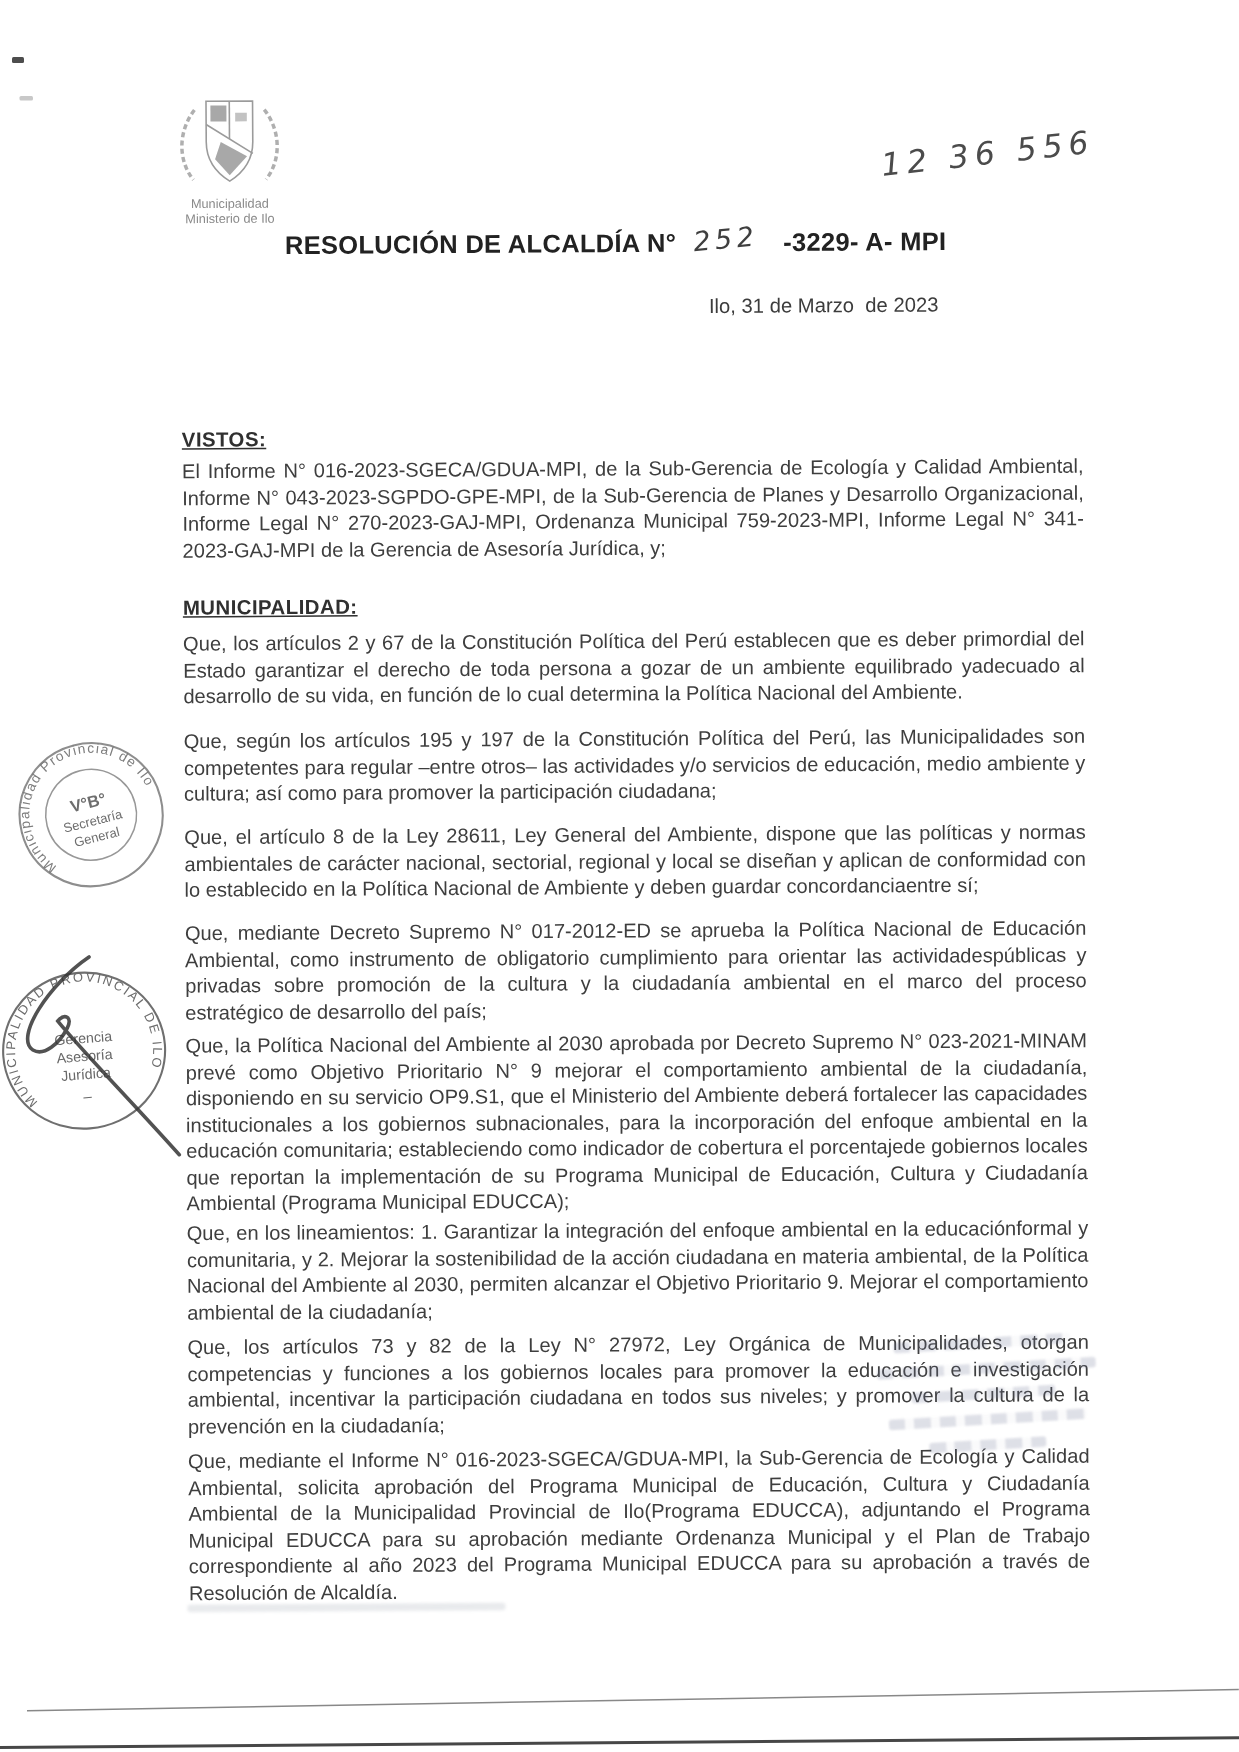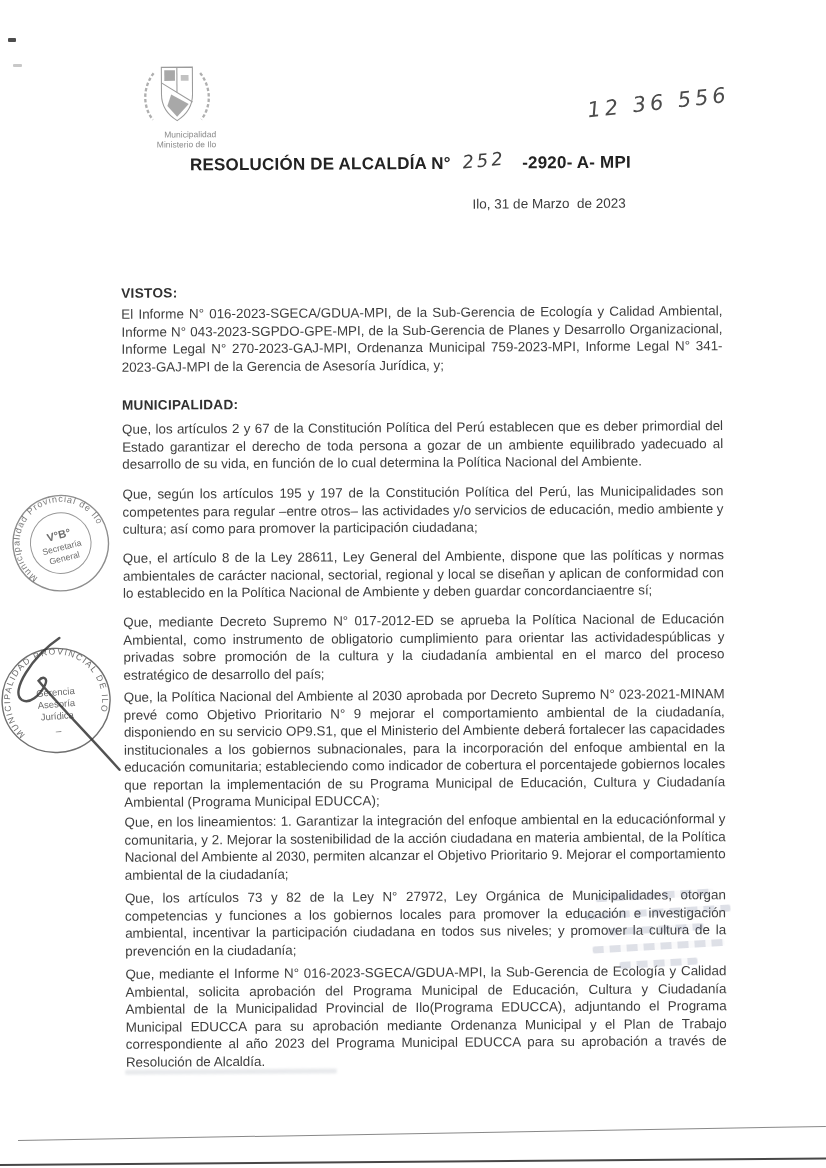--- a/index.html
+++ b/index.html
@@ -2,21 +2,21 @@
 <html><head>
 <meta charset="utf-8">
 <style>
   html,body{margin:0;padding:0;background:#e8e8e8;}
   .page{
     position:relative;width:826px;height:1168px;background:#ffffff;
     overflow:hidden;font-family:"Liberation Sans",sans-serif;color:#3d3d3d;
   }
   .tilt{position:absolute;inset:0;transform:rotate(-0.35deg);}
   
-  .logo{position:absolute;left:141px;top:60px;width:78px;text-align:right;}
+  .logo{position:absolute;left:117px;top:60px;width:78px;text-align:center;}
   .logo-caption{font-size:8.5px;line-height:9.5px;color:#8a8a8a;margin-top:1px;}
   .handnum{
     position:absolute;left:590px;top:92px;font-size:21px;font-style:italic;
     color:#4b4b4b;letter-spacing:4px;transform:rotate(-6deg);
     font-family:"DejaVu Sans",sans-serif;white-space:nowrap;
   }
   .title{
     position:absolute;left:0;top:152px;width:826px;display:flex;
     justify-content:center;align-items:baseline;font-weight:bold;
     font-size:17px;color:#222;letter-spacing:.2px;white-space:nowrap;
@@ -27,20 +27,21 @@
     display:inline-block;font-family:"DejaVu Sans",sans-serif;
   }
   .dateline{
     position:absolute;left:123px;top:197px;width:505px;text-align:right;
     font-size:13.5px;color:#3c3c3c;white-space:pre;
   }
   
   .heading{
     position:absolute;left:123px;font-weight:bold;font-size:13.6px;color:#303030;
     letter-spacing:.3px;
+    text-decoration:underline;
   }
   .para{
     position:absolute;left:123px;width:601px;font-size:13.4px;line-height:17.5px;
     text-align:justify;color:#3e3e3e;
   }
   
   .stamp1{position:absolute;left:6px;top:486px;transform:rotate(-14deg);}
   .stamp2{position:absolute;left:-2px;top:636px;transform:rotate(-4deg);}
   .stamp text{font-family:"Liberation Sans",sans-serif;}
   
@@ -88,21 +89,21 @@
         <div>Municipalidad</div>
         <div>Ministerio de Ilo</div>
       </div>
     </div>
 
     <div class="handnum">12 36 556</div>
 
     <div class="title">
       <span>RESOLUCIÓN DE ALCALDÍA N°</span>
       <span class="hand-number">252</span>
-      <span>-2920- A- MPI</span>
+      <span>-3229- A- MPI</span>
     </div>
 
     <div class="dateline">Ilo, 31 de Marzo  de 2023</div>
 
     <div class="heading" style="top:284px">VISTOS:</div>
     <div class="para" style="top:304px">El Informe N°  016-2023-SGECA/GDUA-MPI, de la Sub-Gerencia de Ecología y Calidad Ambiental, Informe N° 043-2023-SGPDO-GPE-MPI, de la Sub-Gerencia de Planes y Desarrollo Organizacional, Informe Legal N° 270-2023-GAJ-MPI, Ordenanza Municipal 759-2023-MPI, Informe Legal N° 341-2023-GAJ-MPI de la Gerencia de Asesoría Jurídica, y;</div>
 
     <div class="heading" style="top:396px">MUNICIPALIDAD:</div>
 
     <div class="para" style="top:419px">Que, los artículos 2 y 67 de la Constitución Política del Perú establecen que es deber primordial del Estado garantizar el derecho de toda persona a gozar de un ambiente equilibrado yadecuado al desarrollo de su vida, en función de lo cual determina la Política Nacional del Ambiente.</div>

